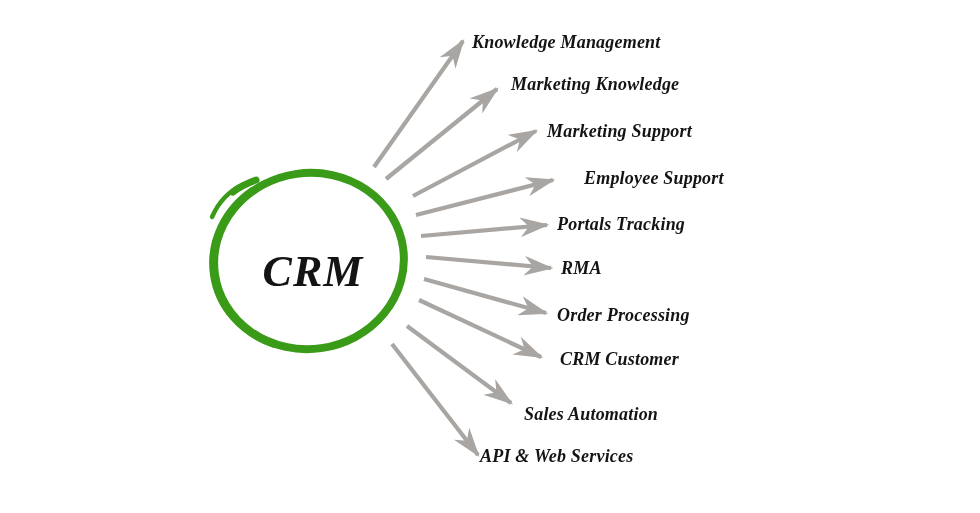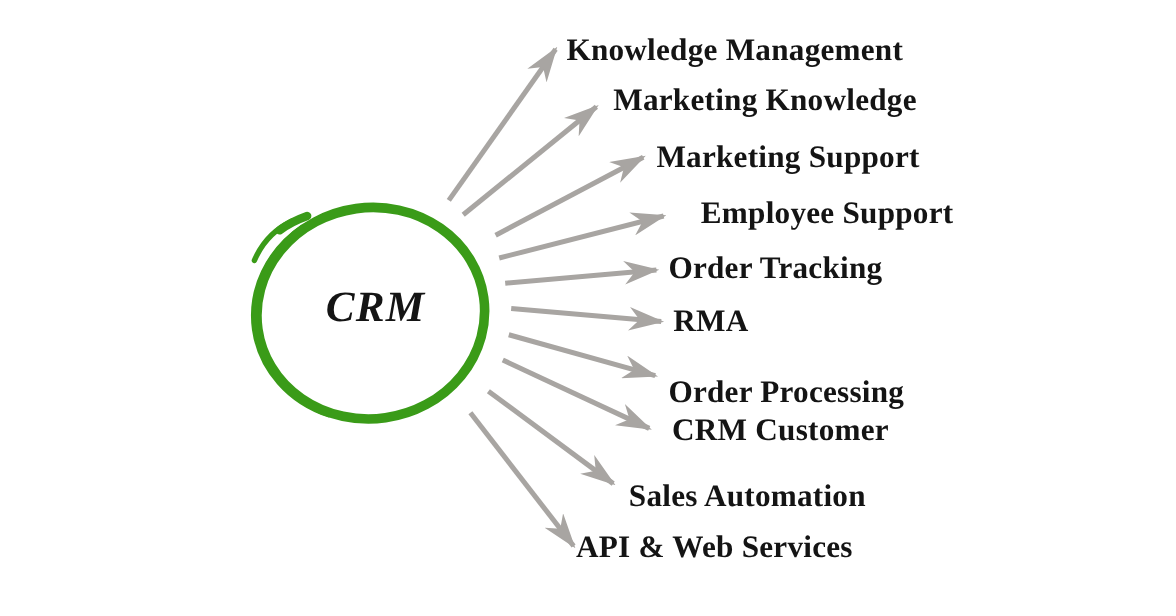--- a/index.html
+++ b/index.html
@@ -17,47 +17,48 @@
   }
   .diagram-svg {
     position: absolute;
     left: 0;
     top: 0;
     width: 980px;
     height: 513px;
   }
   .spoke-label {
     position: absolute;
-    font-size: 26px;
+    font-size: 18px;
     font-weight: bold;
+    font-style: italic;
     color: var(--text-color, #141414);
     white-space: nowrap;
     line-height: 30px;
     letter-spacing: 0.2px;
   }
   .center-label {
     position: absolute;
     left: 313px;
-    top: 258px;
+    top: 274px;
     transform: translate(-50%, -55%);
-    font-size: 36px;
+    font-size: 44px;
     font-weight: bold;
     font-style: italic;
     color: var(--text-color, #141414);
     letter-spacing: 1px;
     white-space: nowrap;
   }
   
   .pos-0 { left: 472px; top: 27px;  }
   .pos-1 { left: 511px; top: 69px;  }
   .pos-2 { left: 547px; top: 116px; }
   .pos-3 { left: 564px; top: 163px; margin-left: 20px; }
   .pos-4 { left: 557px; top: 209px; }
   .pos-5 { left: 561px; top: 253px; }
-  .pos-6 { left: 557px; top: 312px; }
+  .pos-6 { left: 557px; top: 300px; }
   .pos-7 { left: 560px; top: 344px; }
   .pos-8 { left: 524px; top: 399px; }
   .pos-9 { left: 480px; top: 441px; }
 
   .arrow-line {
     stroke: var(--arrow-gray, #a8a5a2);
     stroke-width: 4.2;
     fill: none;
   }
   .circle-stroke {
@@ -97,20 +98,20 @@
       <line class="arrow-line" x1="392" y1="344" x2="478" y2="455" marker-end="url(#arrowhead)"></line>
     </g>
   </svg>
 
   <div class="center-label">CRM</div>
 
   <div class="spoke-label pos-0">Knowledge Management</div>
   <div class="spoke-label pos-1">Marketing Knowledge</div>
   <div class="spoke-label pos-2">Marketing Support</div>
   <div class="spoke-label pos-3">Employee Support</div>
-  <div class="spoke-label pos-4">Order Tracking</div>
+  <div class="spoke-label pos-4">Portals Tracking</div>
   <div class="spoke-label pos-5">RMA</div>
   <div class="spoke-label pos-6">Order Processing</div>
   <div class="spoke-label pos-7">CRM Customer</div>
   <div class="spoke-label pos-9">API &amp; Web Services</div>
   <div class="spoke-label pos-8">Sales Automation</div>
 
 </div>
 
 </body></html>

